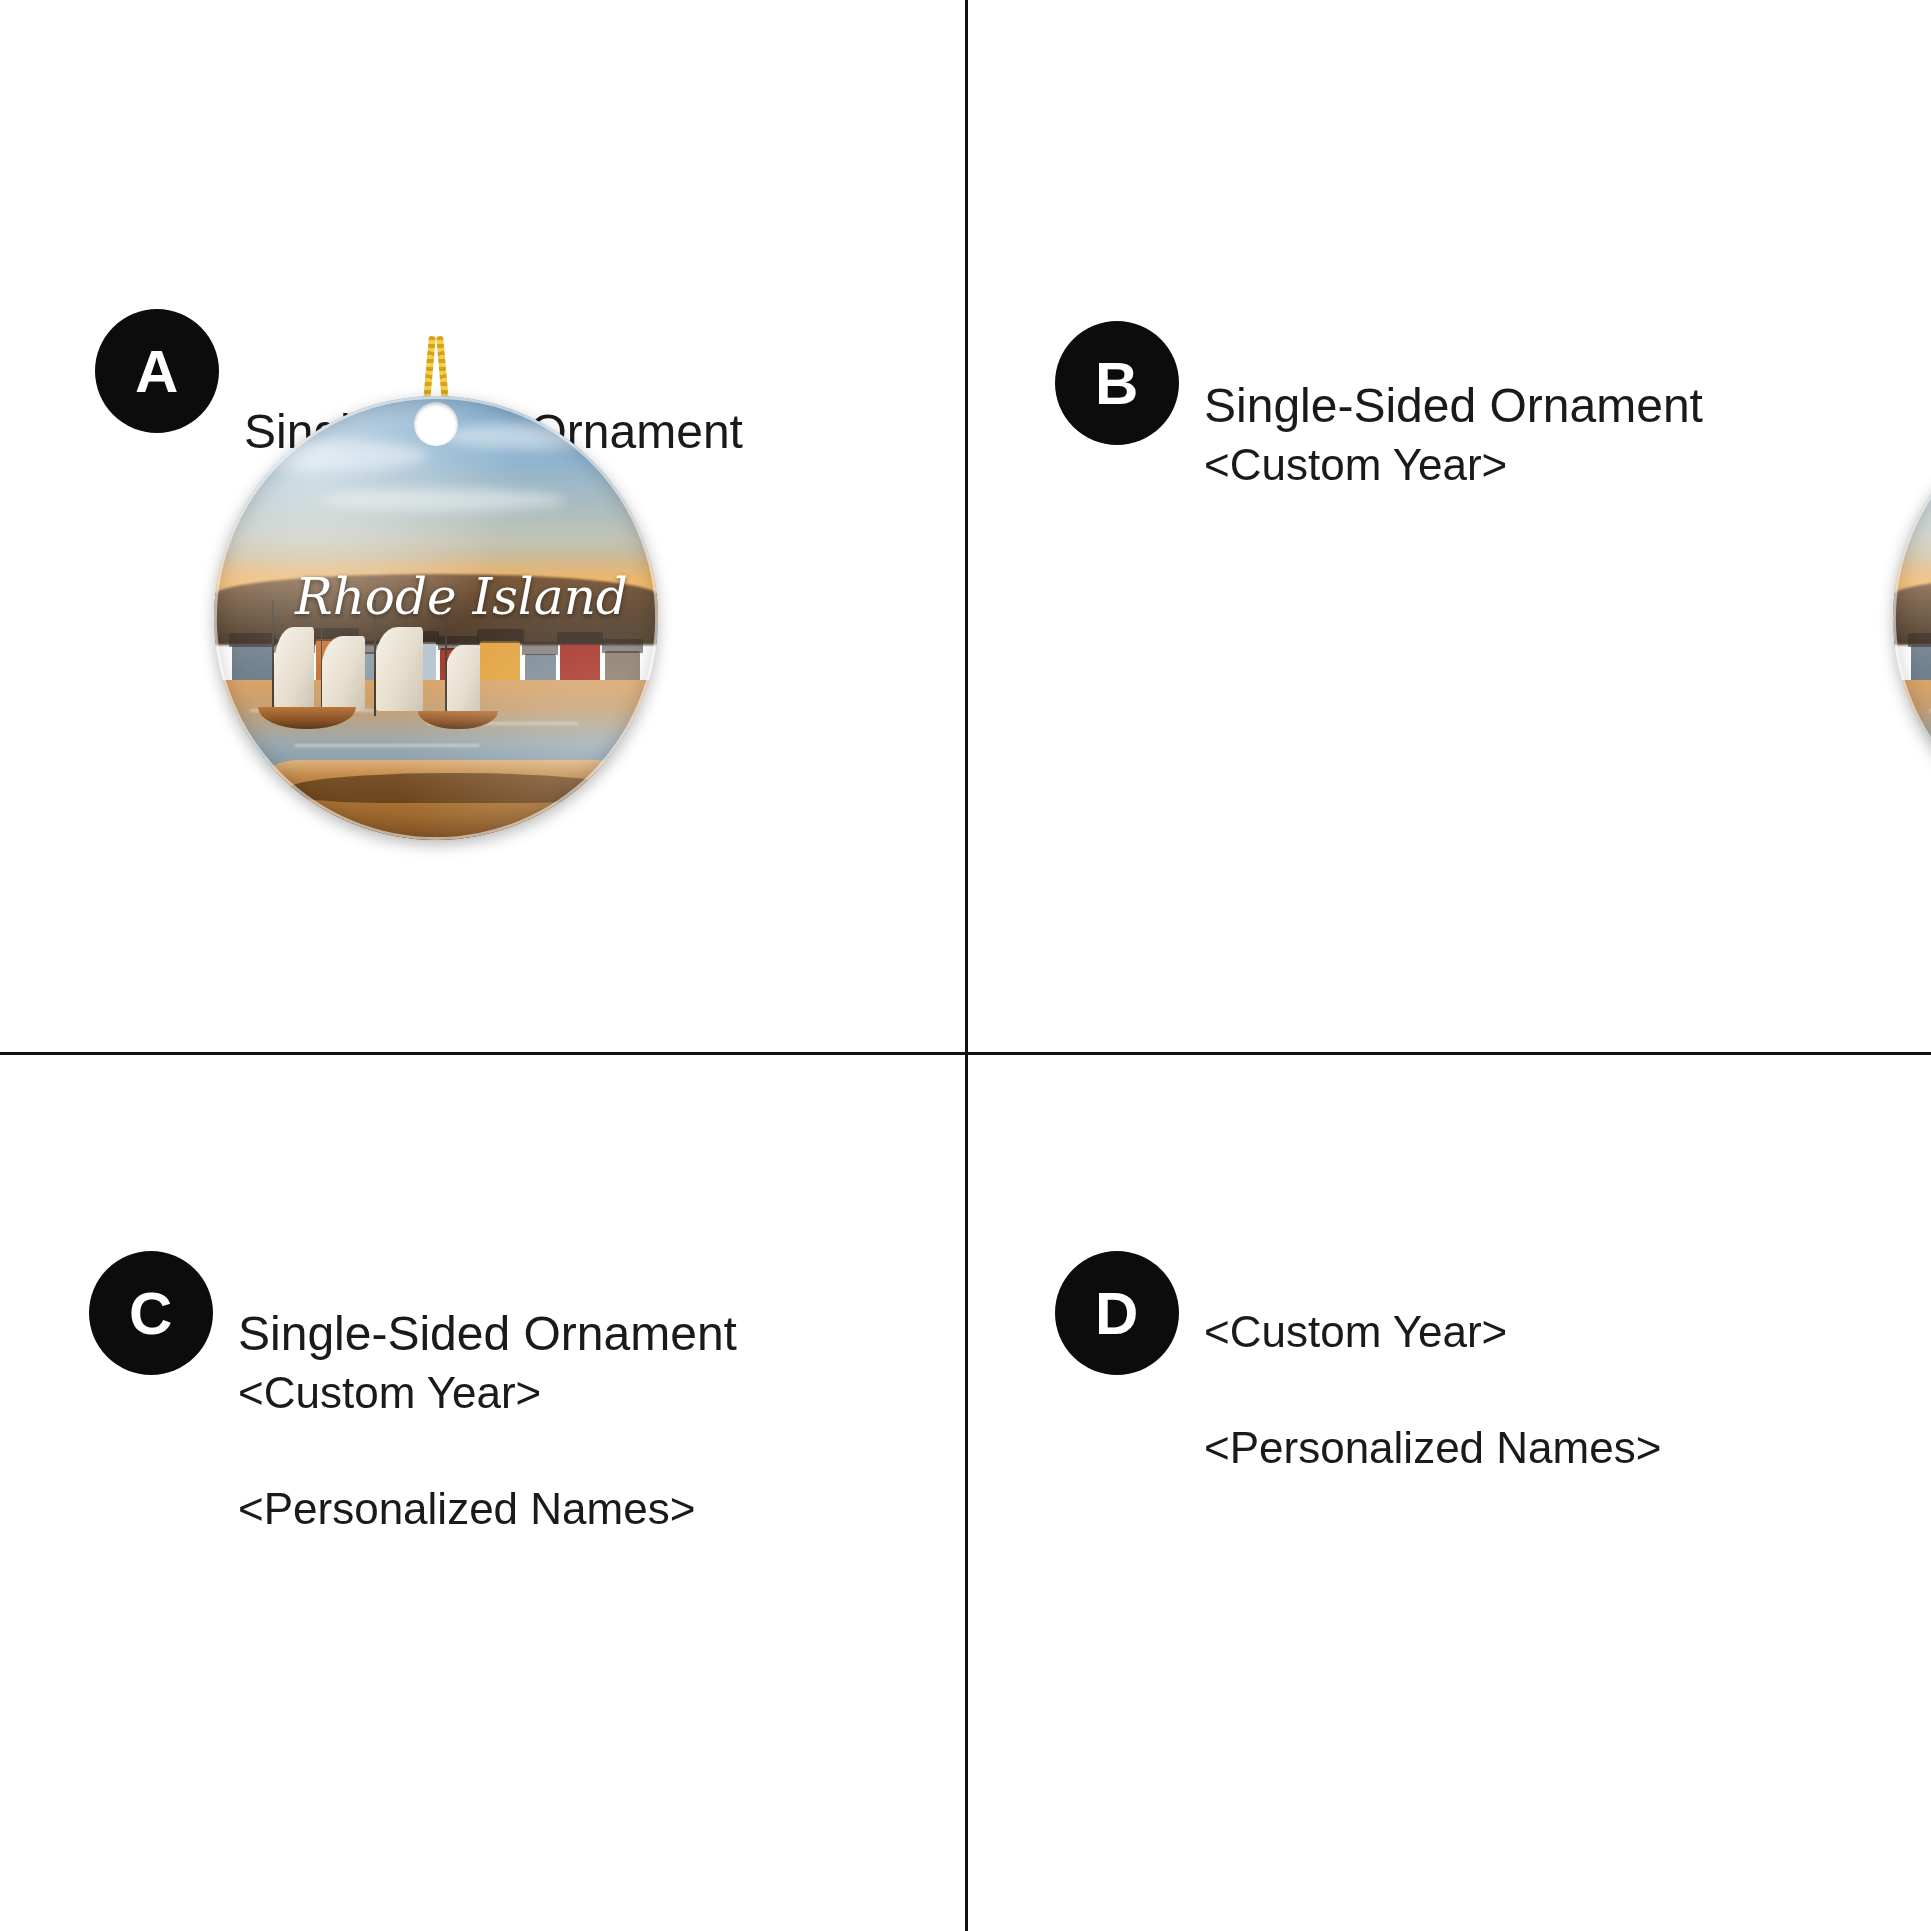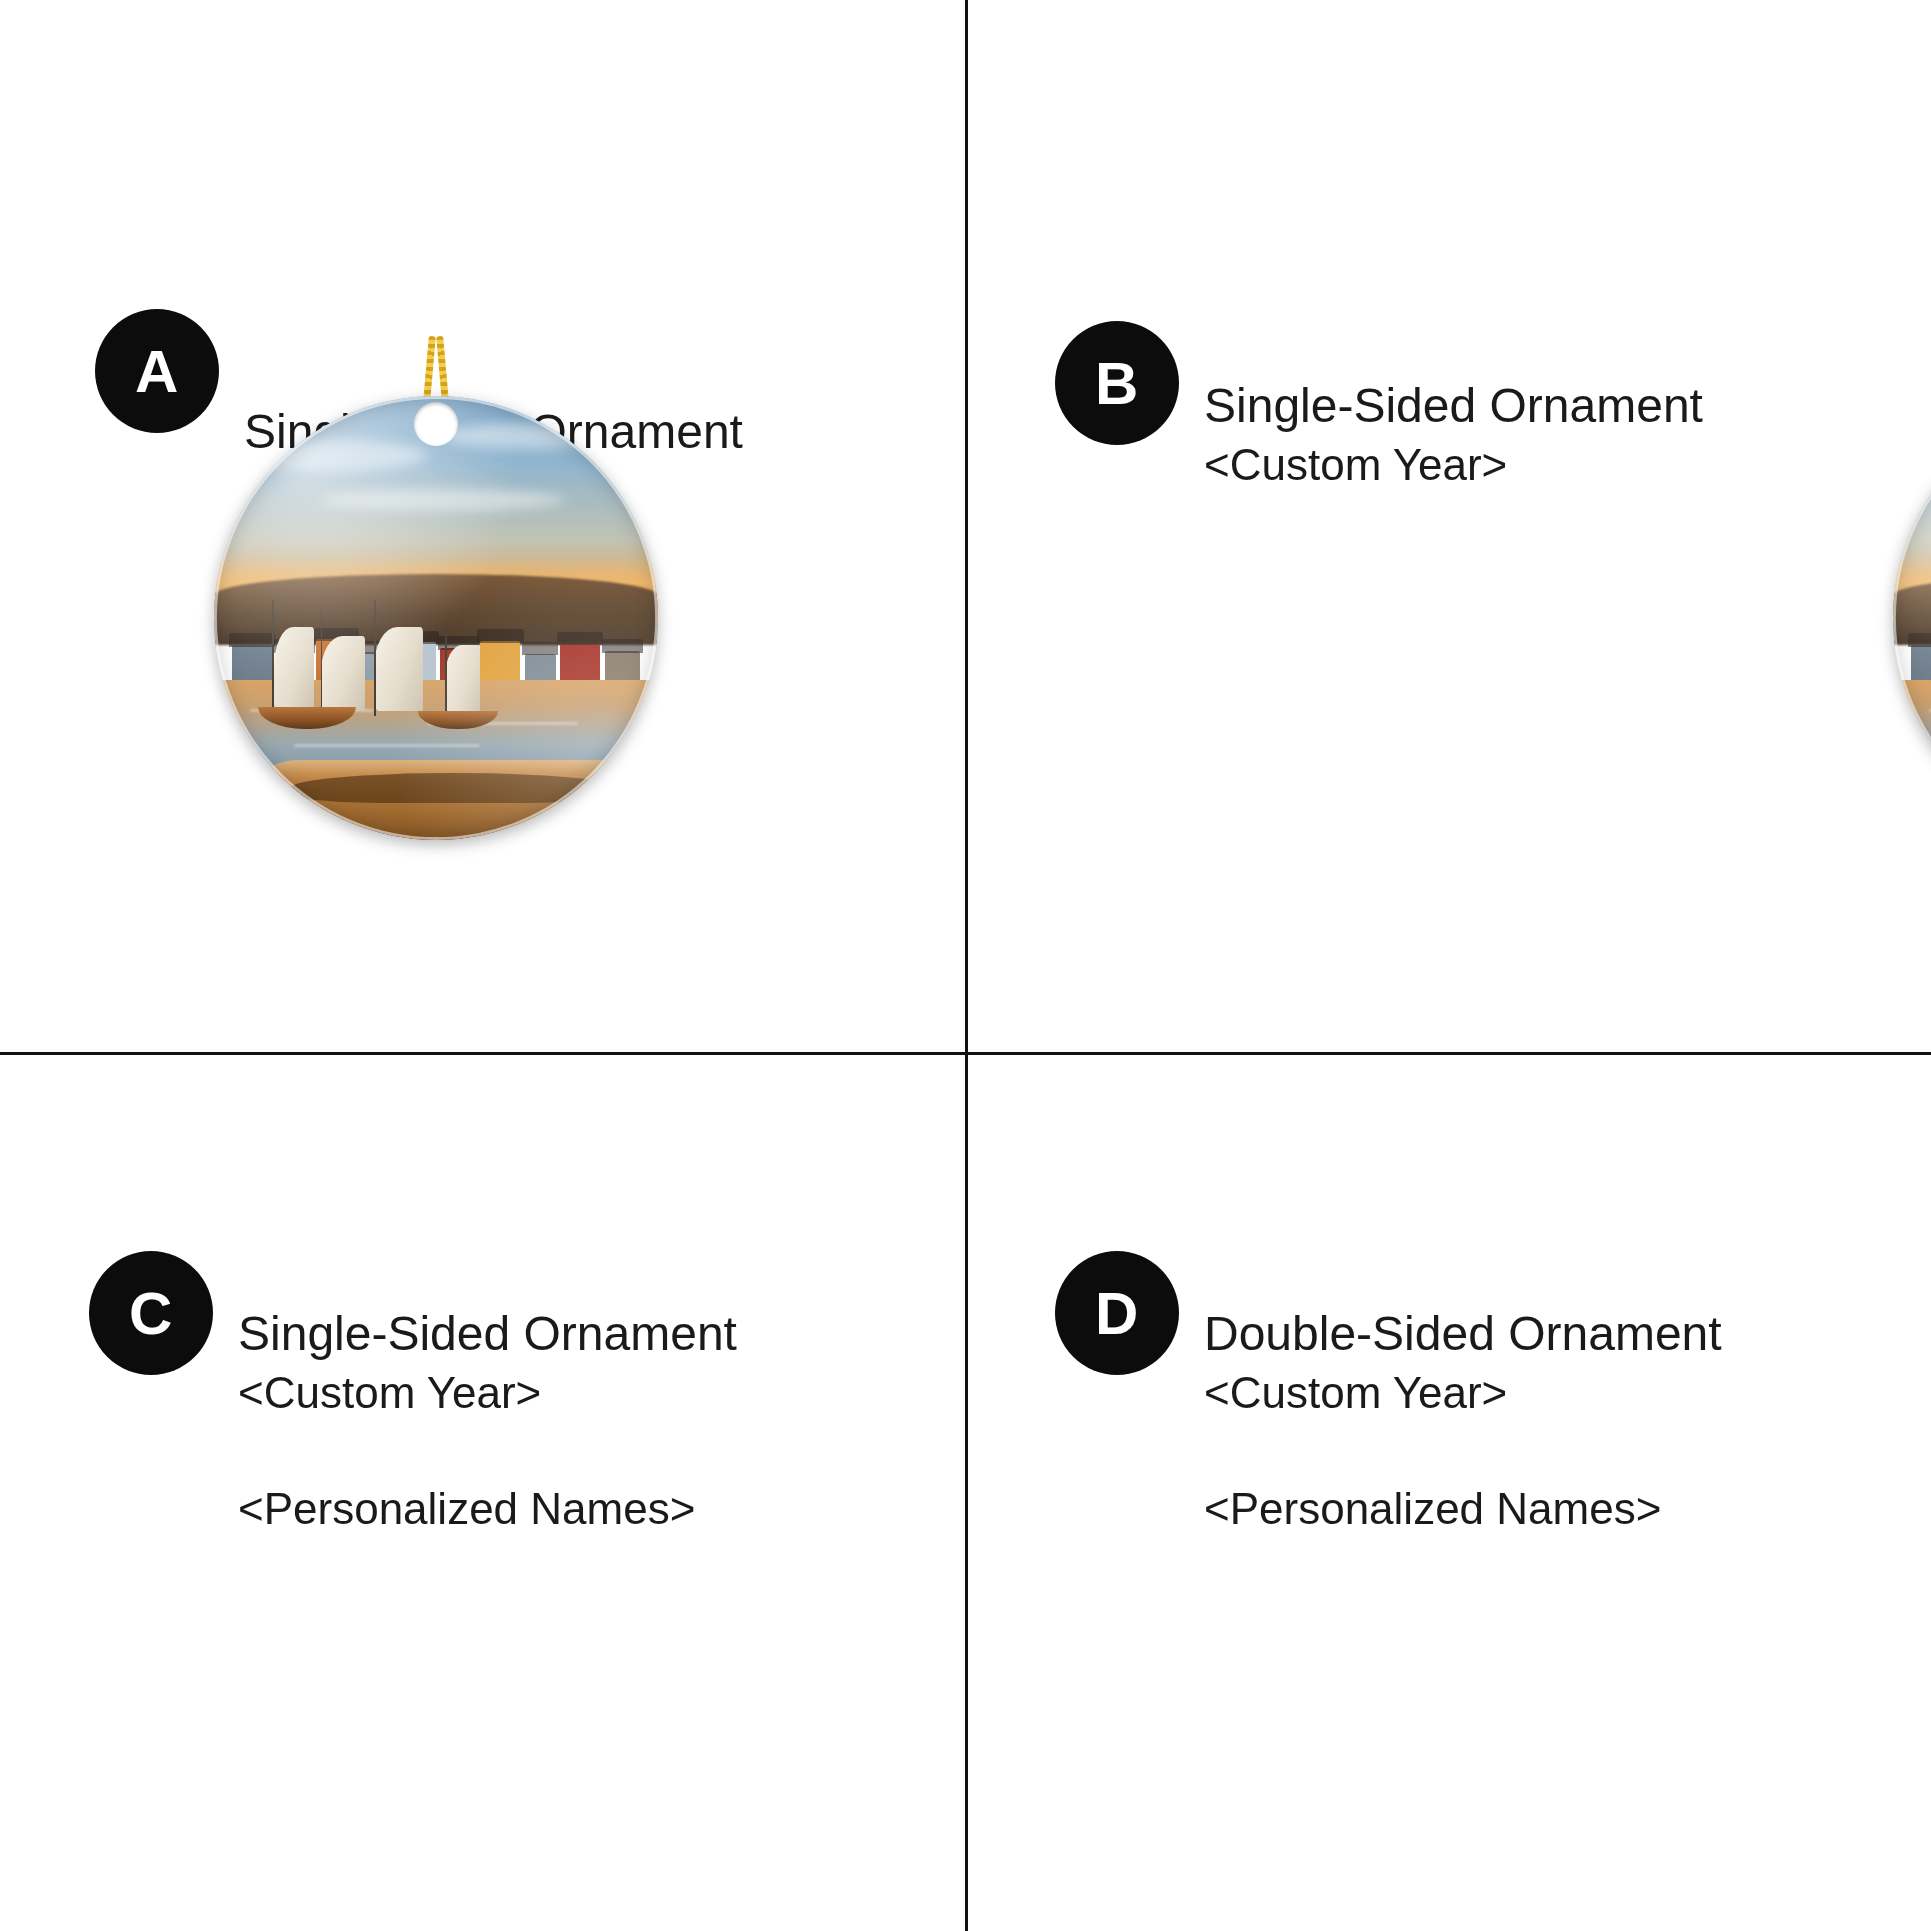--- a/index.html
+++ b/index.html
@@ -293,20 +293,21 @@
           <div class="sail" style="left:36%;  top:52%; width:11%; height:19%;"></div>
           <div class="mast" style="left:36%; top:46%; height:26%;"></div>
           <div class="sail" style="left:52%;  top:56%; width:8%;  height:15%;"></div>
           <div class="mast" style="left:52%; top:50%; height:22%;"></div>
           <div class="boat-hull" style="left:10%; top:70%; width:22%; height:5%;"></div>
           <div class="boat-hull" style="left:46%; top:71%; width:18%; height:4%;"></div>
           <div class="dory"></div>
           <div class="shine"></div>
           <div class="rim"></div>
         </div>
+        <div class="orn-state">Rhode Island</div>
       </div>
       <div class="hole"></div>
     </div>
   </div>
 
   <div class="quad q-b">
     <div class="head">
       <div class="badge">B</div>
       <div class="label">
         <span>Single-Sided Ornament</span>
@@ -349,21 +350,20 @@
         <span class="line3">&lt;Personalized Names&gt;</span>
       </div>
     </div>
 
   </div>
 
   <div class="quad q-d">
     <div class="head">
       <div class="badge">D</div>
       <div class="label">
-        <span>Double-Sided Ornament</span>
         <span class="line2">&lt;Custom Year&gt;</span>
         <span class="line3">&lt;Personalized Names&gt;</span>
       </div>
     </div>
 
   </div>
 
 </div>
 
 

